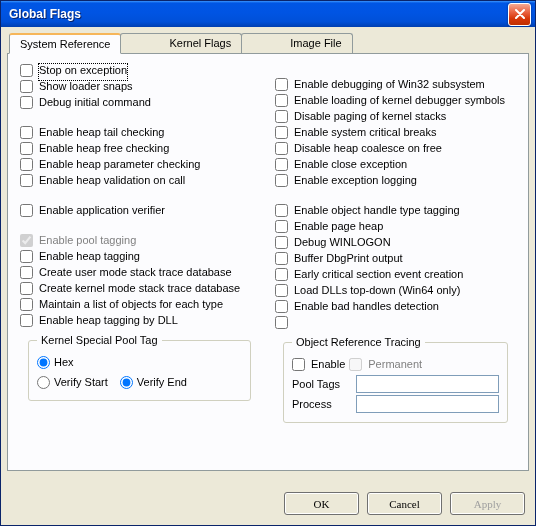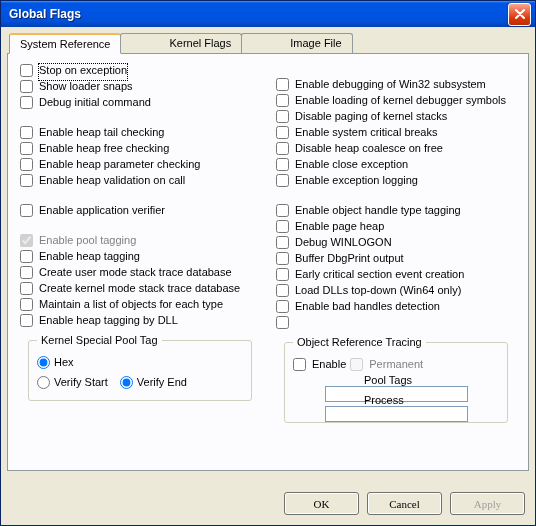--- a/index.html
+++ b/index.html
@@ -20,21 +20,21 @@
   .chk input{margin:0 6px 0 0;width:13px;height:13px;}
   .chk label{cursor:pointer;}
   .chk.disabled label{color:#808080;}
   .gap-sm{height:14px;}
   fieldset{border:1px solid #d0d0bf;margin:4px 8px 0;padding:6px 8px 8px;border-radius:3px;}
   legend{padding:0 4px;}
   .radio-row{display:flex;align-items:center;height:20px;}
   .radio-row input[type=radio]{margin:0 4px 0 0;}
   .radio-row label{margin-right:12px;text-align:right;}
   fieldset input[type=text]{border:1px solid #7f9db9;height:18px;box-sizing:border-box;padding:1px 3px;font:11px Tahoma;}
-  .obj-row{display:flex;align-items:center;height:20px;flex-direction:column;}
+  .obj-row{display:flex;align-items:center;height:20px;}
   .obj-row .lbl{width:64px;}
   .obj-row input[type=text]{flex:1;}
   .obj-top{display:flex;align-items:center;height:20px;gap:4px;}
   .obj-top .chk{height:auto;}
   .btnbar{position:absolute;bottom:10px;right:10px;display:flex;gap:8px;}
   button.dlg{width:75px;height:23px;border:1px solid #707070;background:#ece9d8;border-radius:3px;font:11px Tahoma;cursor:pointer;box-shadow:0 0 0 1px #fff inset;}
   button.dlg.disabled{color:#a0a0a0;cursor:default;}
   .focus-rect{outline:1px dotted #000;outline-offset:0;}
 </style>
 </head>

